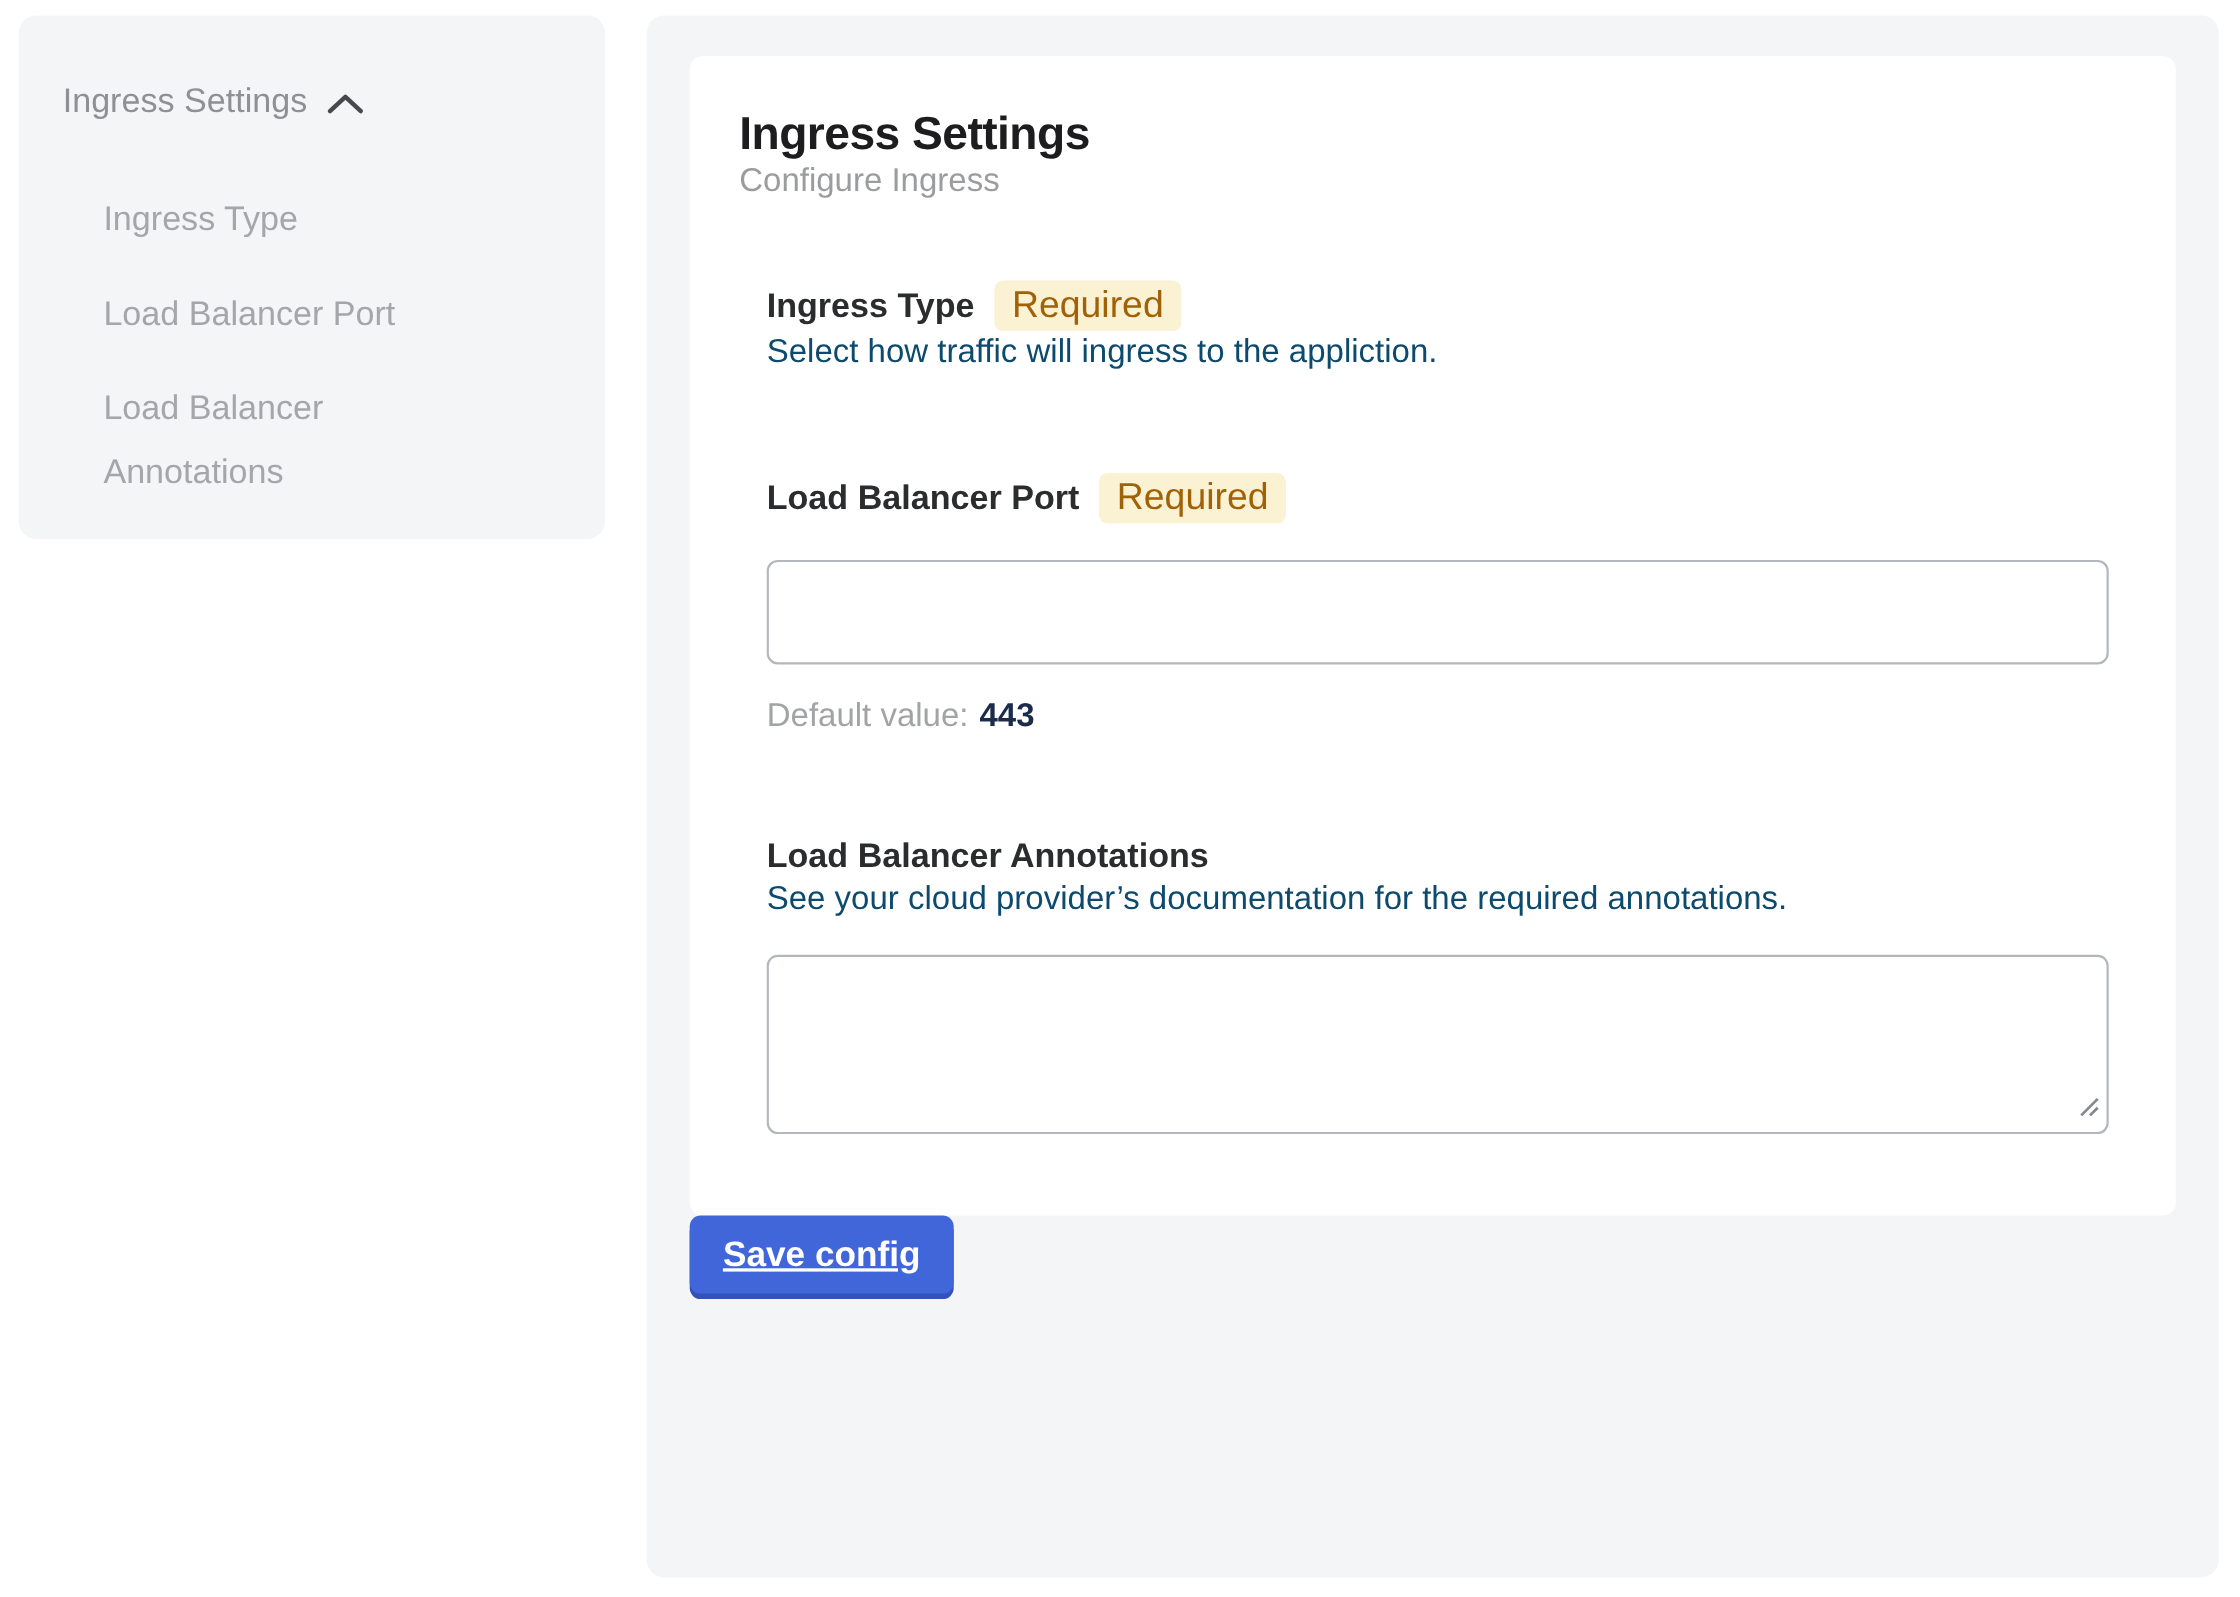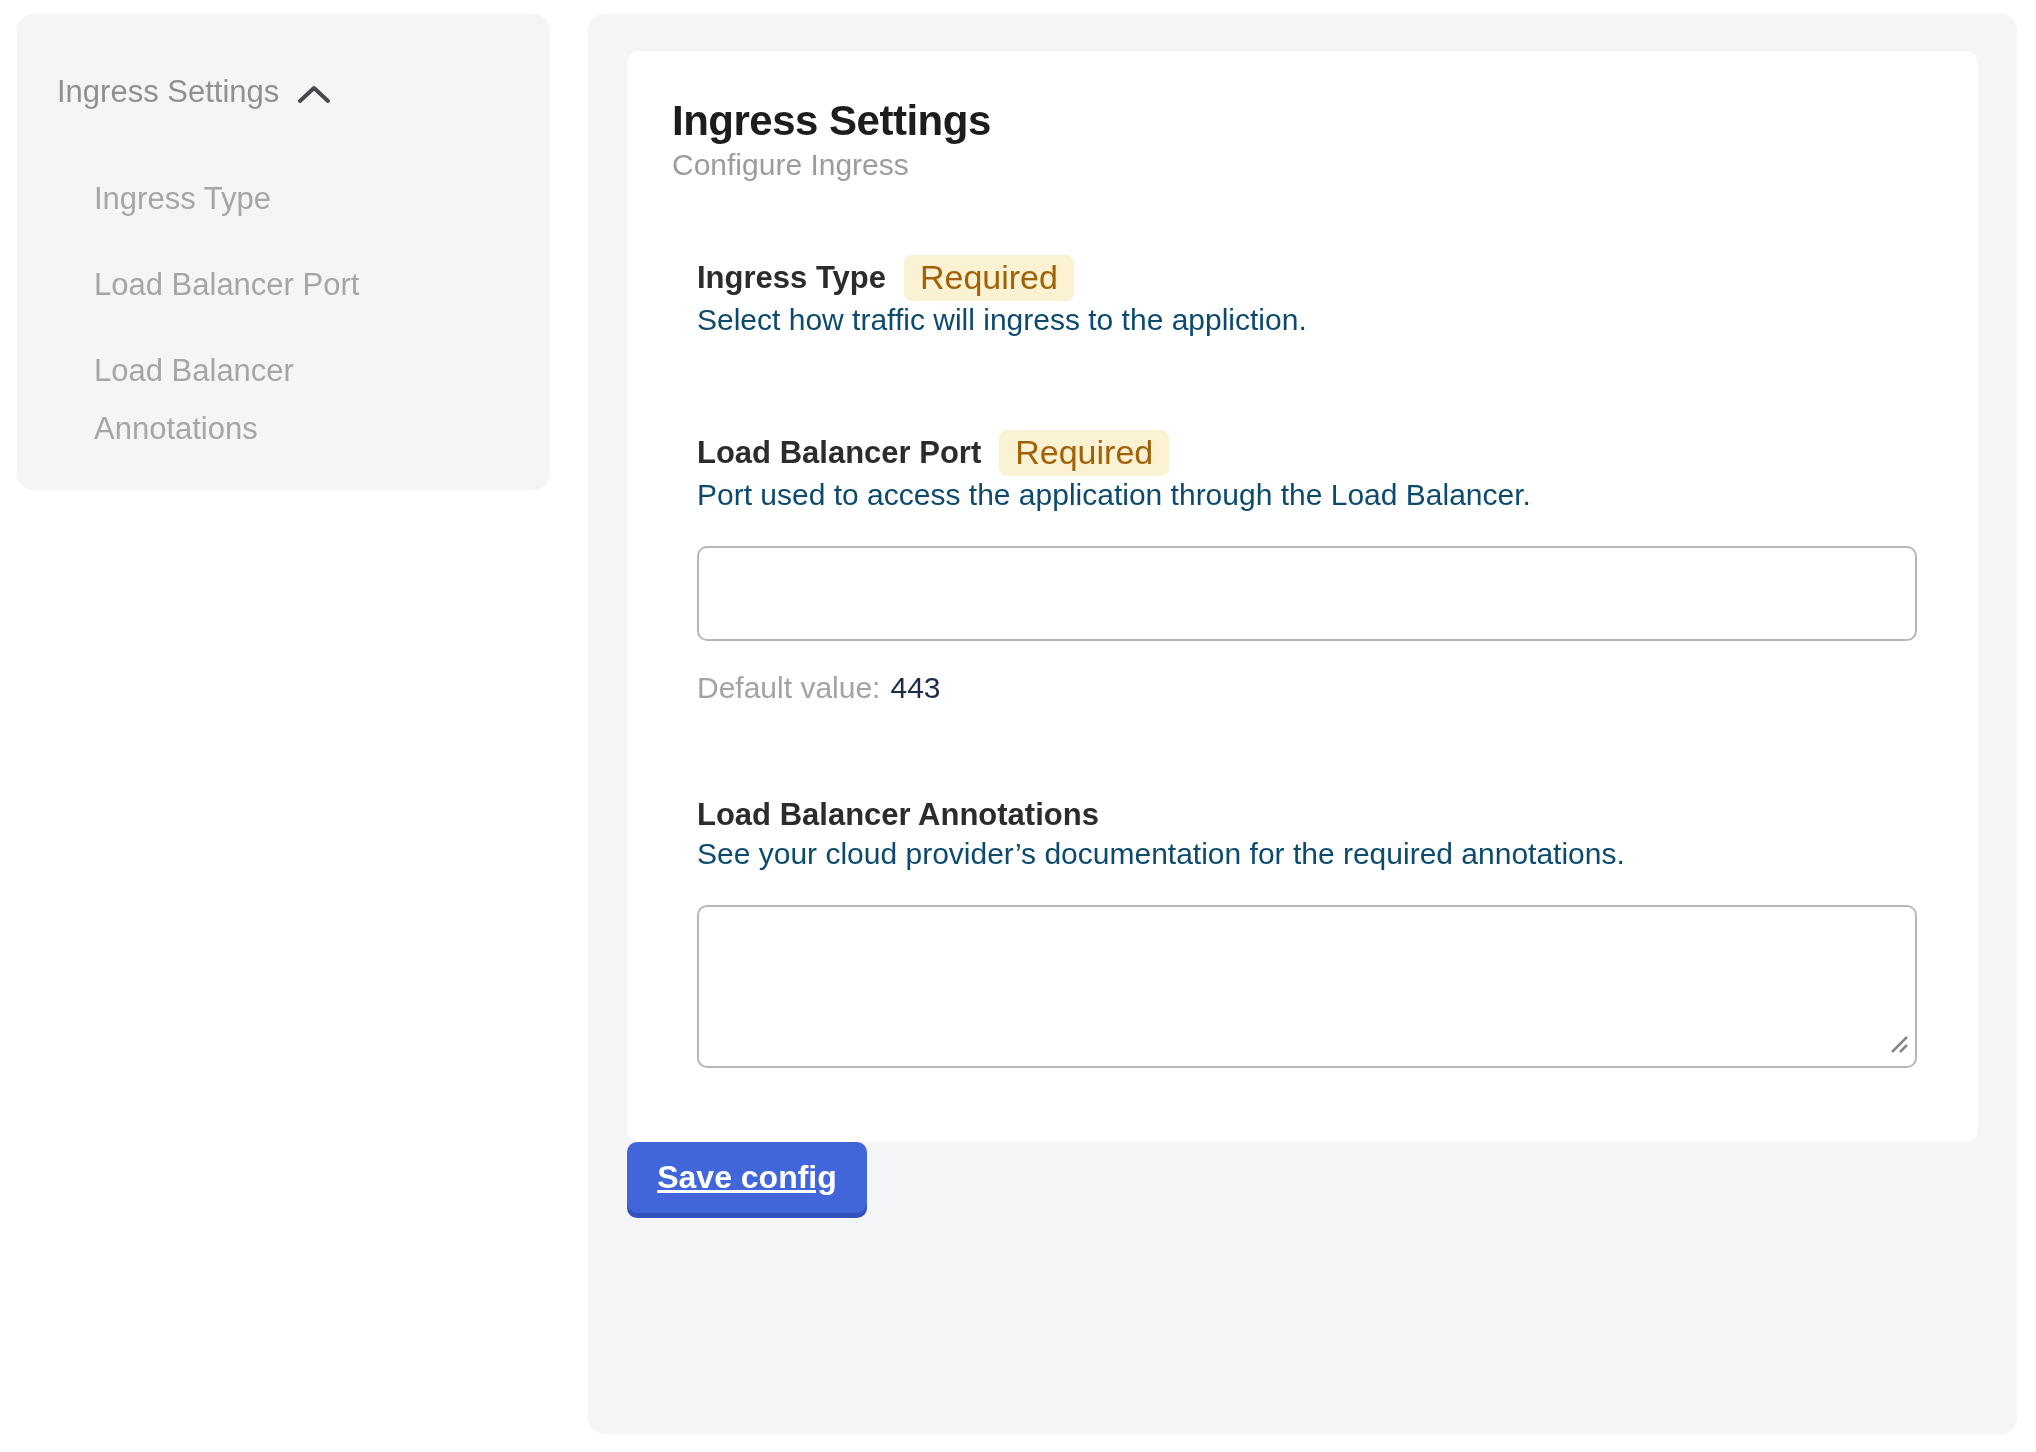--- a/index.html
+++ b/index.html
@@ -38,21 +38,21 @@
     background:#fff; flex:0 0 auto; }
   .radio.checked { border:3.5px solid #2e6fe8; position:relative; }
   .radio.checked::after { content:""; position:absolute; inset:3px; border-radius:50%;
     background:#2e6fe8; }
 
   .field-port { margin-top:92px; }
   .text-input { display:block; margin-top:33px; width:1220px; height:95px;
     border:2px solid #b4b8bd; border-radius:10px; background:#fff;
     font:inherit; font-size:30px; padding:0 24px; outline:none; }
   .default-line { margin-top:30px; font-size:30px; color:#a2a3a5; }
-  .default-value { color:#1b2b4a; font-weight:normal; margin-left:10px; }
+  .default-value { color:#1b2b4a; font-weight:bold; margin-left:10px; }
 
   .field-annotations { margin-top:90px; }
   .textarea-wrap { position:relative; margin-top:33px; width:1220px; }
   .annotations-textarea { display:block; width:100%; height:163px;
     border:2px solid #b4b8bd; border-radius:10px; background:#fff; resize:none;
     font:inherit; font-size:30px; padding:18px 24px; outline:none; }
   .grip { position:absolute; right:7px; bottom:9px; }
 
   .save-btn { display:block; width:240px; height:71px;
     background:#4166da; color:#ffffff; font-family:inherit; font-size:32px;
@@ -92,21 +92,20 @@
         </div>
         <p class="field-desc">Select how traffic will ingress to the appliction.</p>
 
       </div>
 
       <div class="field field-port">
         <div class="field-heading">
           <h2 class="field-label">Load Balancer Port</h2>
           <span class="badge">Required</span>
         </div>
-        <p class="field-desc">Port used to access the application through the Load Balancer.</p>
         <input class="text-input" type="text" value="" style="">
         <p class="default-line">
           <span>Default value:</span><span class="default-value">443</span>
         </p>
       </div>
 
       <div class="field field-annotations">
         <div class="field-heading">
           <h2 class="field-label">Load Balancer Annotations</h2>
         </div>

